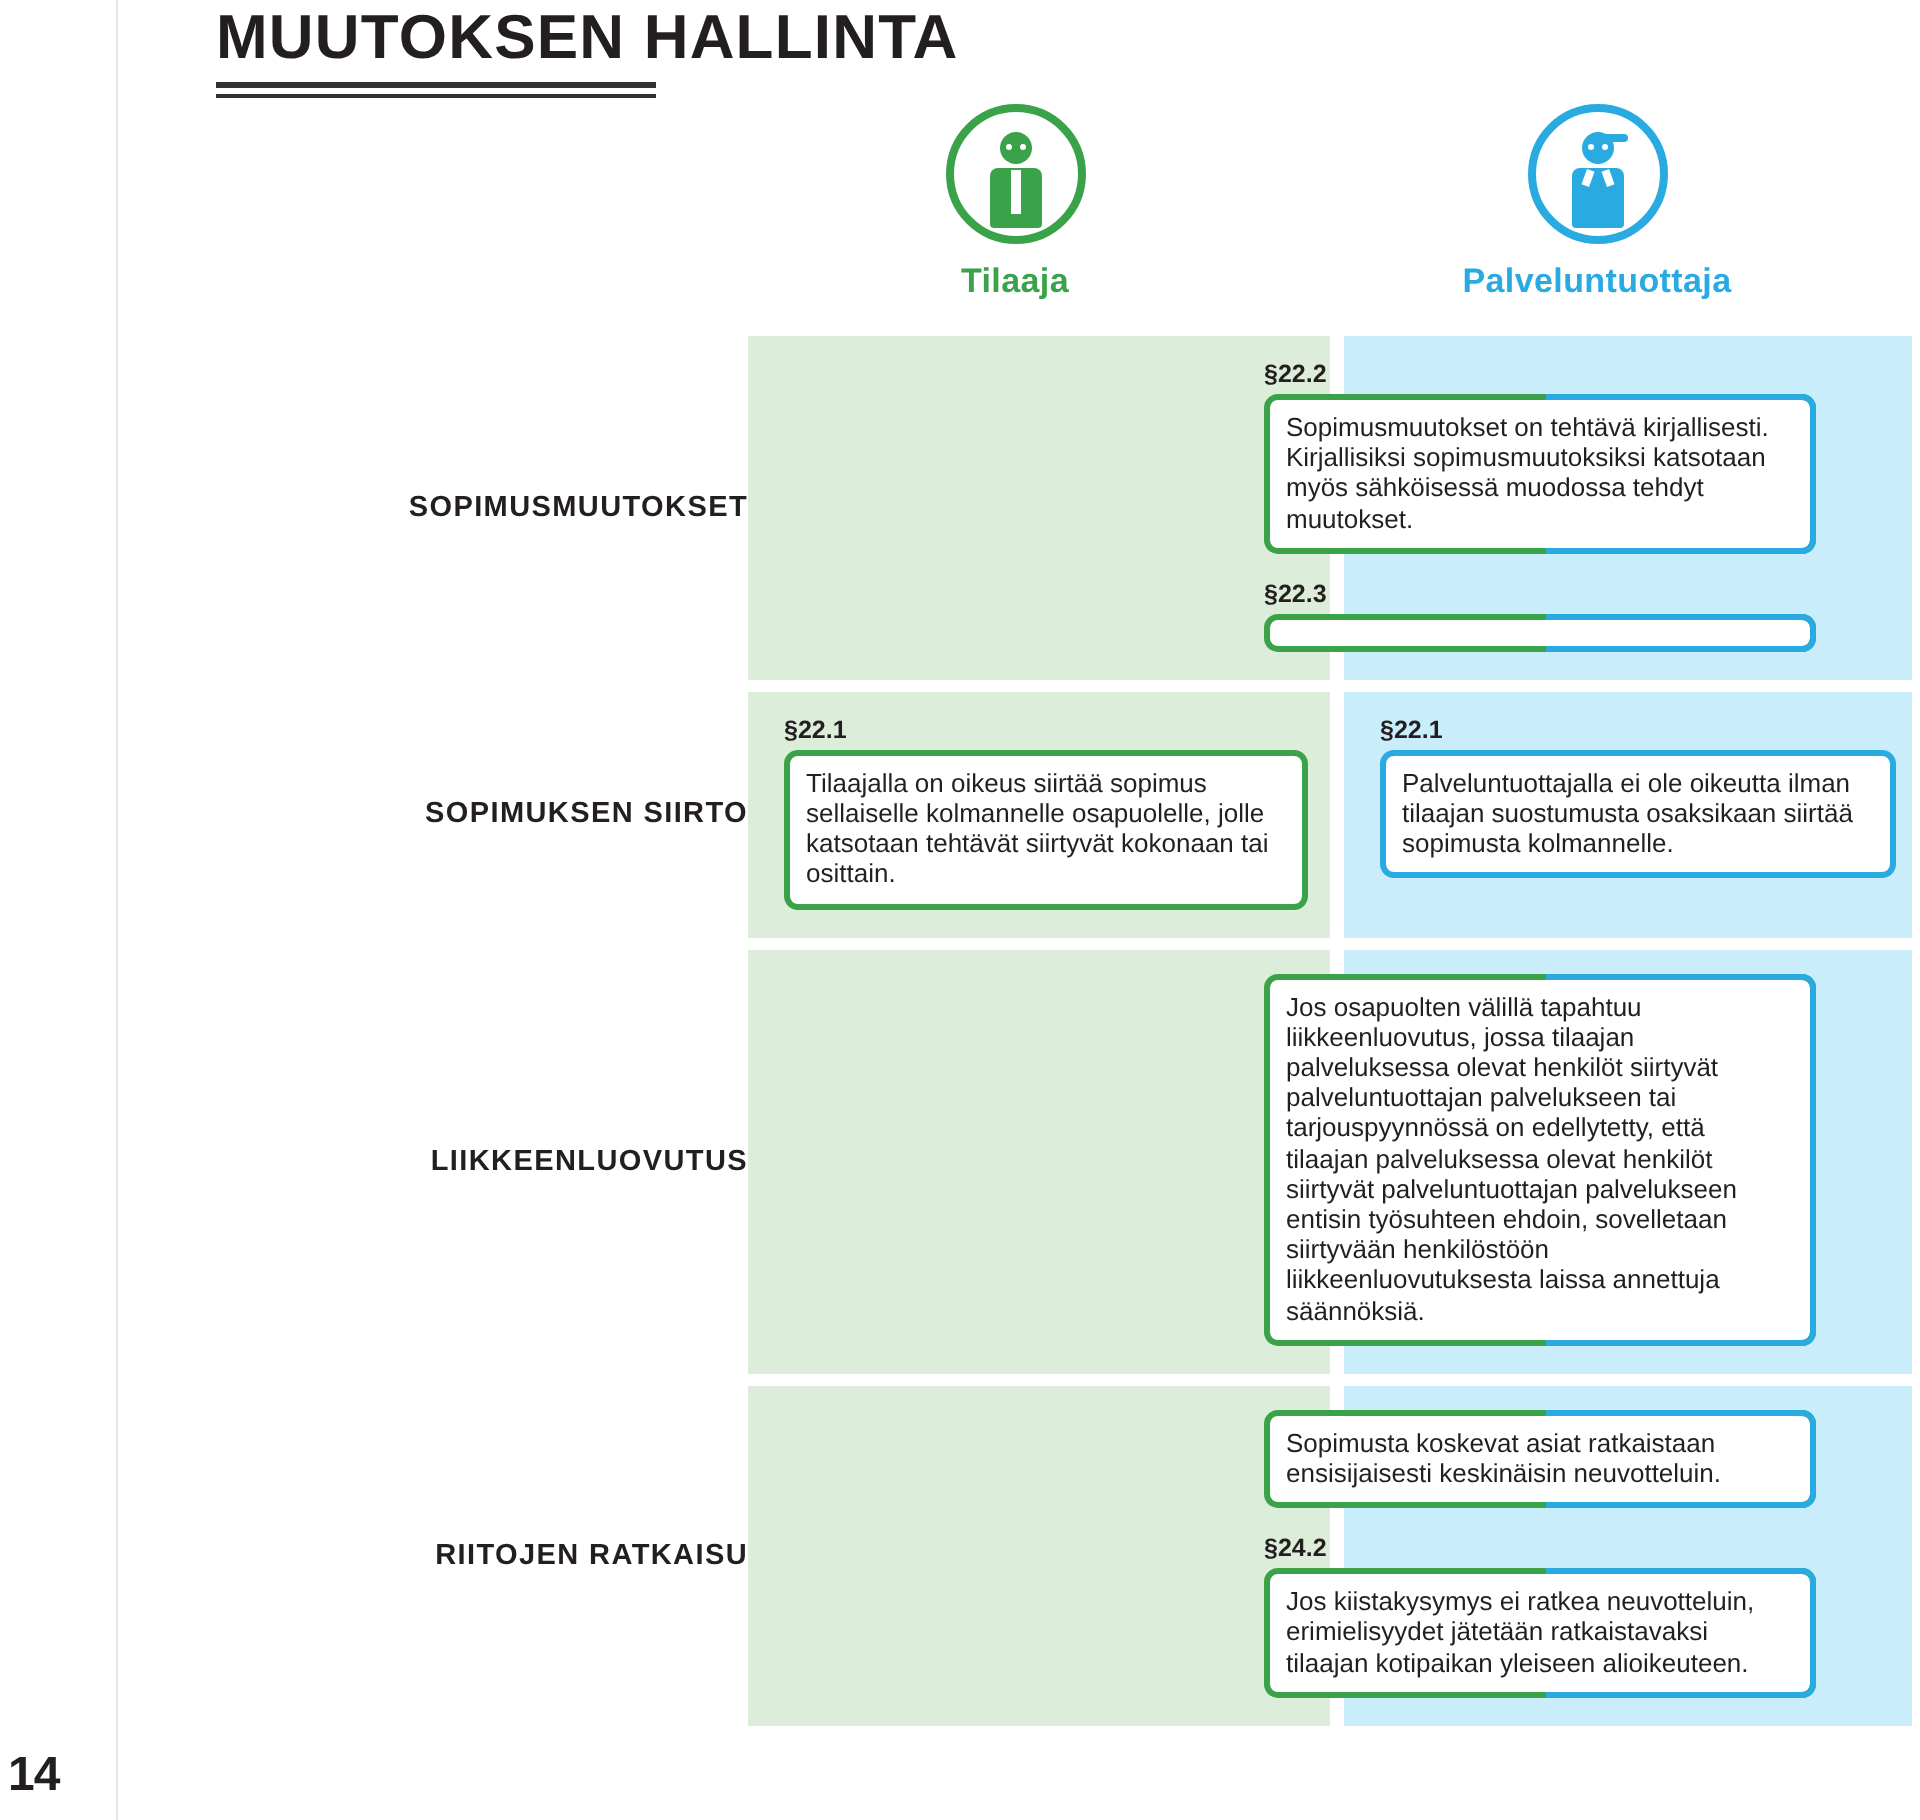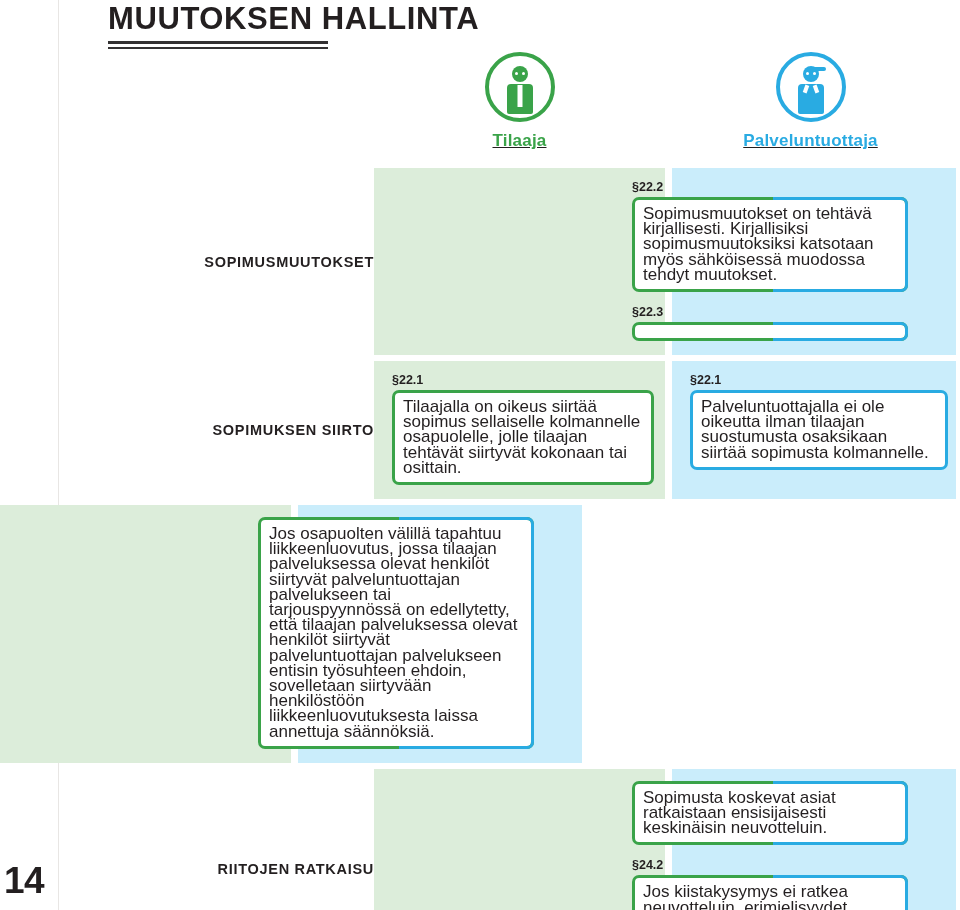--- a/index.html
+++ b/index.html
@@ -45,25 +45,24 @@
   .header-rules .r1 {
     height: 3px; background: #333132; width: 100%;
   }
   .header-rules .r2 {
     height: 2px; background: #333132; width: 100%; margin-top: 3px;
   }
 
   
   .roles {
     position: absolute;
-    left: 374px; top: 52px;
+    left: 362px; top: 52px;
     width: 582px;
     height: 112px;
     display: flex;
-    text-decoration: underline;
   }
   .role {
     flex: 1 1 0;
     display: flex;
     flex-direction: column;
     align-items: center;
     justify-content: flex-start;
   }
   .role-badge {
     width: 70px; height: 70px;
@@ -190,21 +189,21 @@
   .card-caption {
     font-size: 12.5px;
     font-weight: bold;
     color: #231f20;
     margin-bottom: 3px;
     line-height: 14px;
   }
   .bubble {
     background: #ffffff;
     border-radius: 7px;
-    font-size: 17px;
+    font-size: 13px;
     line-height: 15.2px;
     color: #231f20;
     padding: 6px 8px 7px 8px;
     position: relative;
   }
   .bubble p { margin: 0; }
 
   
   .bubble.green-only { border: 3px solid #3aa349; }
   .bubble.blue-only  { border: 3px solid #29abe2; }
@@ -224,21 +223,21 @@
 
   
   .card.w-shared { width: 276px; margin-left: 258px; }
   .card.w-green  { width: 262px; margin-left: 18px; }
   .card.w-blue   { width: 258px; margin-left: 316px; }
 
   
   .page-number {
     position: absolute;
     left: 4px; bottom: 8px;
-    font-size: 37px;
+    font-size: 24px;
     font-weight: bold;
     color: #231f20;
     letter-spacing: -0.5px;
   }
 </style>
 </head>
 <body>
 
 <div class="page-rule"></div>
 
@@ -300,34 +299,35 @@
 
   <div class="row">
     <div class="row-label">SOPIMUKSEN SIIRTO</div>
     <div class="row-cols">
       <div class="col-bg green"></div>
       <div class="col-bg blue"></div>
       <div class="cards">
         <div class="card w-green">
           <div class="card-caption">§22.1</div>
           <div class="bubble green-only">
-            <p>Tilaajalla on oikeus siirtää sopimus sellaiselle kolmannelle osapuolelle, jolle tilaajan tehtävät siirtyvät kokonaan tai osittain.</p>
+            <p>Tilaajalla on oikeus siirtää sopimus sellaiselle kolmannelle osapuolelle, jolle katsotaan tehtävät siirtyvät kokonaan tai osittain.</p>
           </div>
         </div>
         <div class="card w-blue" style="position:absolute; top:12px; left:316px; width:258px; margin:0;">
           <div class="card-caption">§22.1</div>
           <div class="bubble blue-only">
             <p>Palveluntuottajalla ei ole oikeutta ilman tilaajan suostumusta osaksikaan siirtää sopimusta kolmannelle.</p>
           </div>
         </div>
       </div>
     </div>
   </div>
 
   <div class="row">
+    <div class="row-label">LIIKKEENLUOVUTUS</div>
     <div class="row-cols">
       <div class="col-bg green"></div>
       <div class="col-bg blue"></div>
       <div class="cards">
         <div class="card w-shared">
           <div class="bubble shared">
             <p>Jos osapuolten välillä tapahtuu liikkeenluovutus, jossa tilaajan palveluksessa olevat henkilöt siirtyvät palveluntuottajan palvelukseen tai tarjouspyynnössä on edellytetty, että tilaajan palveluksessa olevat henkilöt siirtyvät palveluntuottajan palvelukseen entisin työsuhteen ehdoin, sovelletaan siirtyvään henkilöstöön liikkeenluovutuksesta laissa annettuja säännöksiä.</p>
             <span class="half-blue"></span>
           </div>
         </div>

